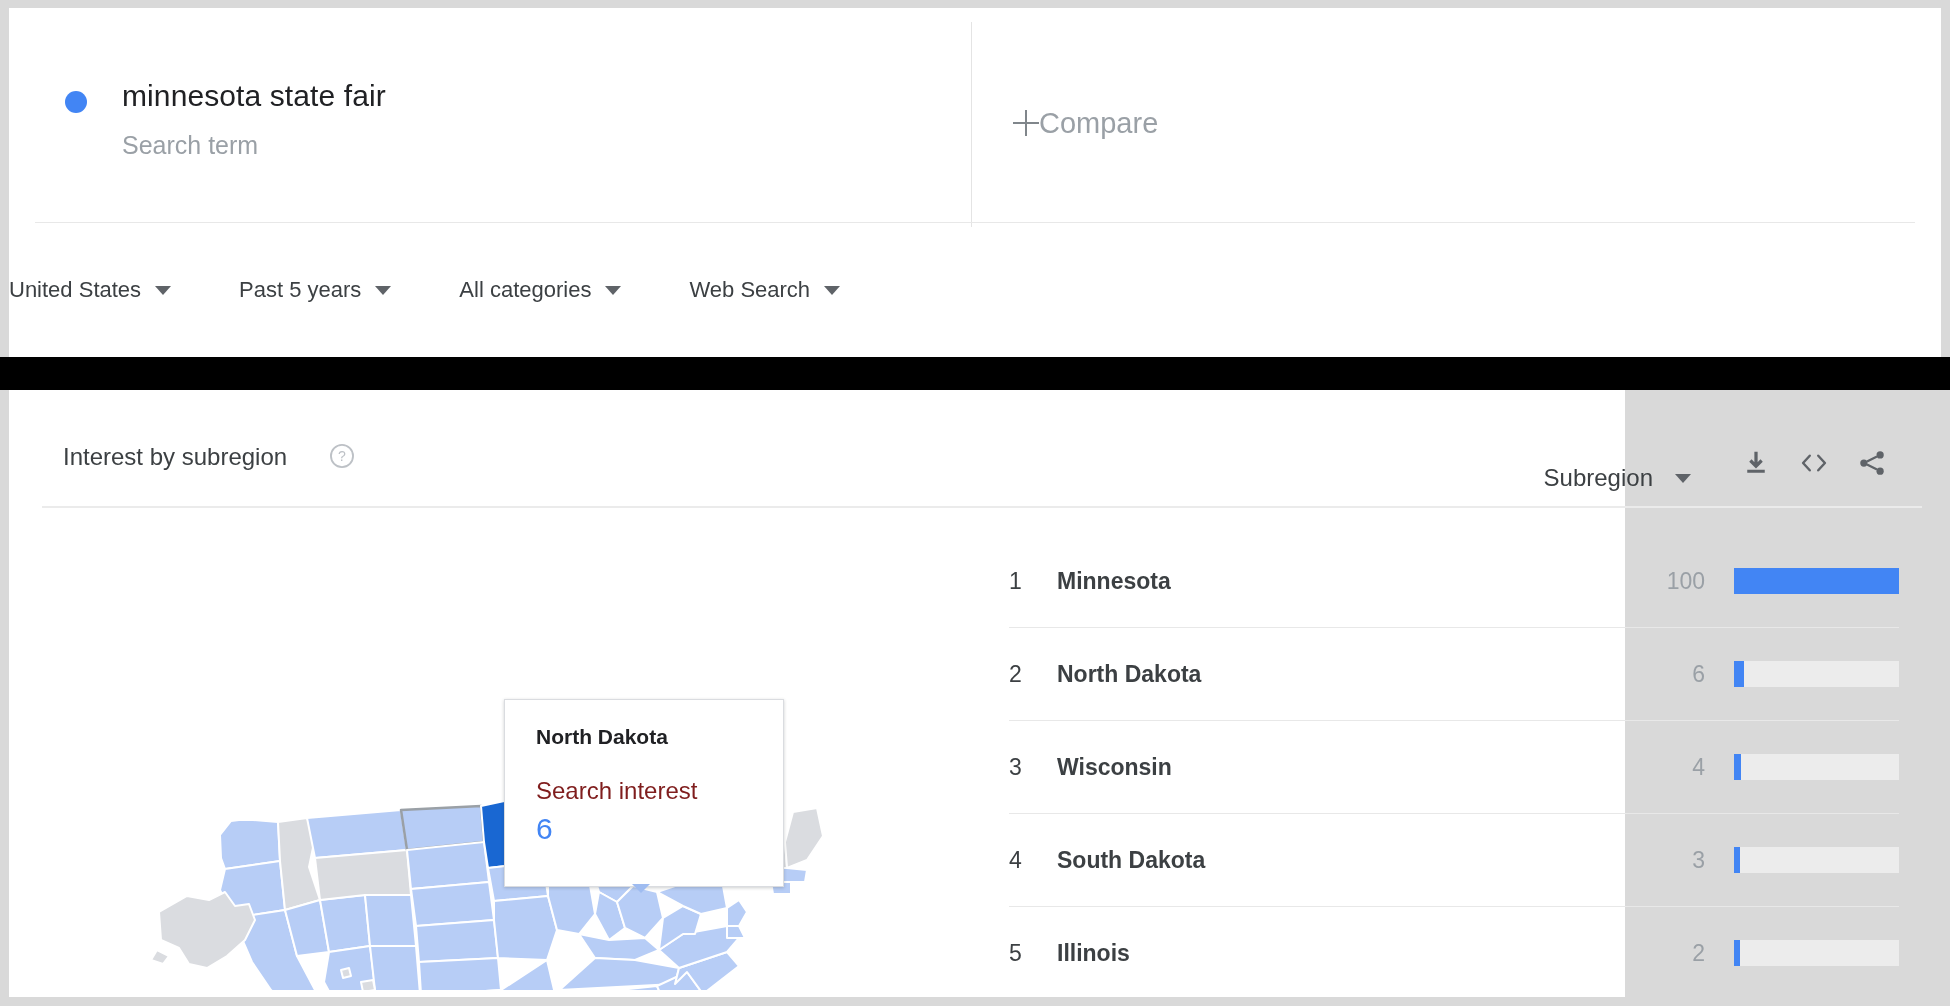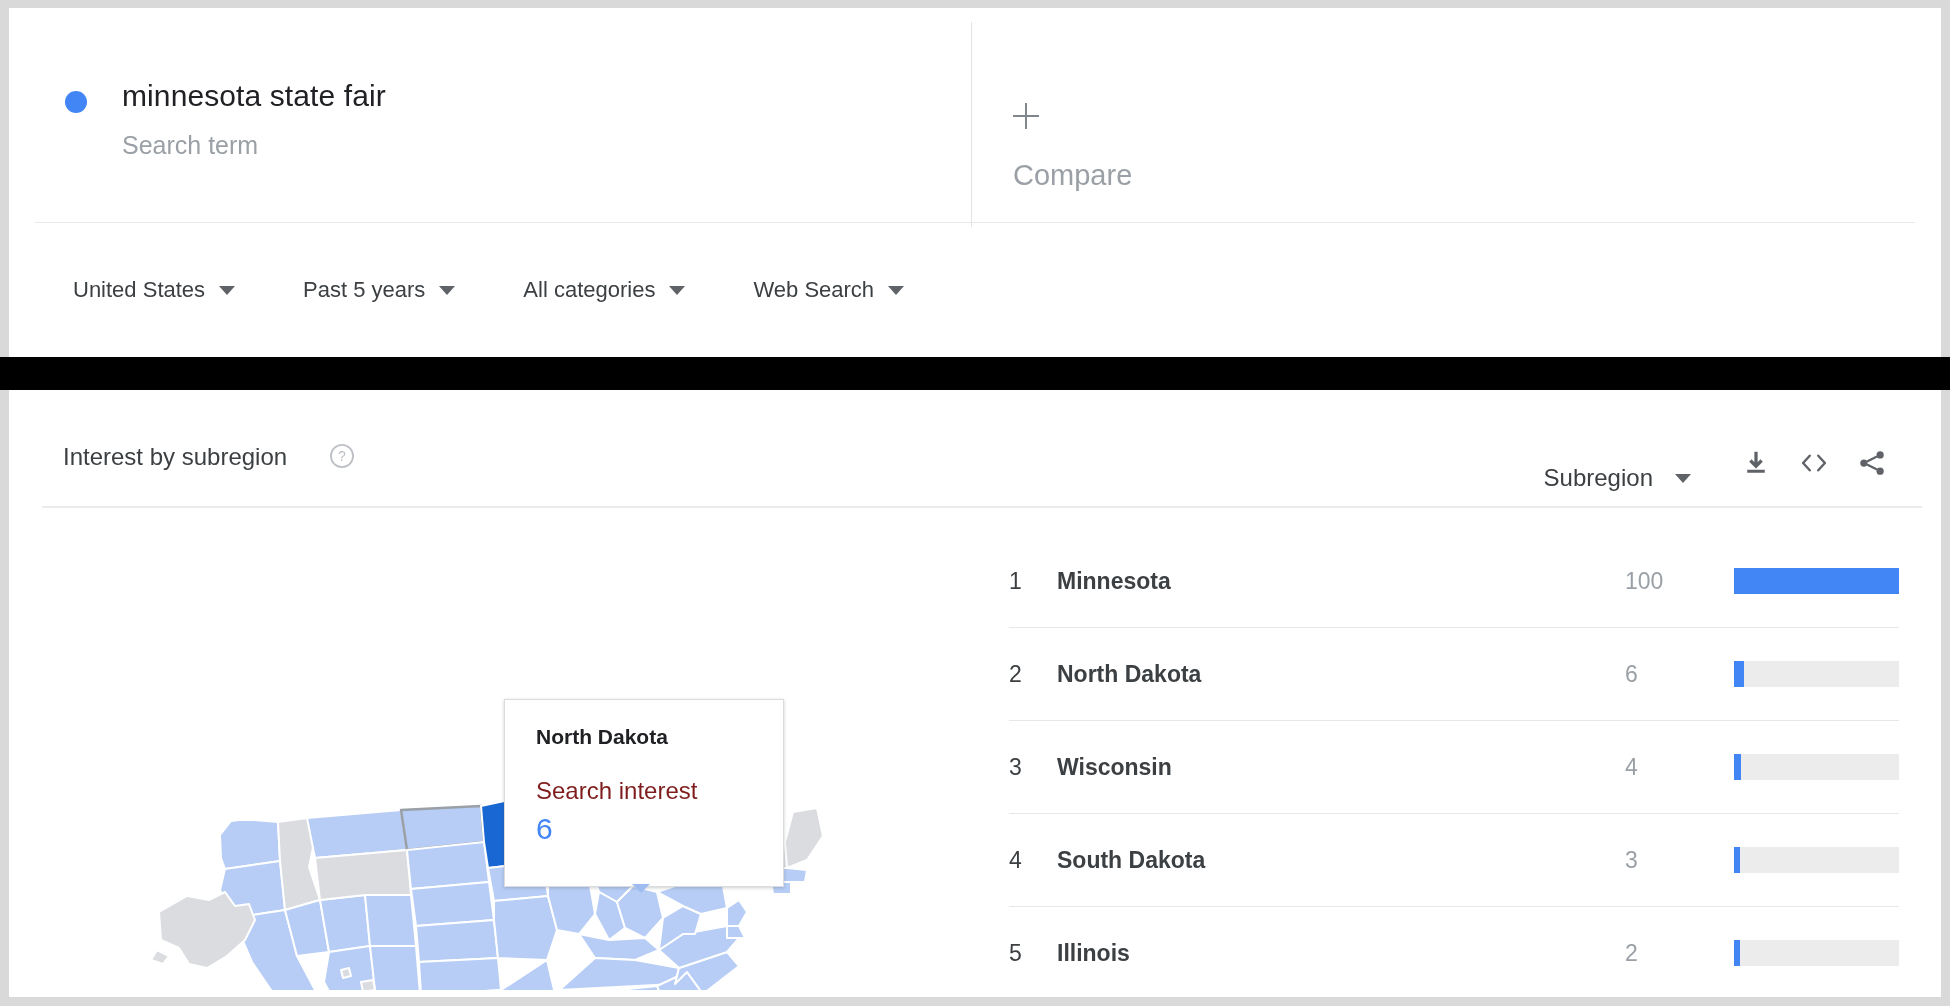--- a/index.html
+++ b/index.html
@@ -71,24 +71,22 @@
     font-size: 25px;
     color: #9aa0a6;
     white-space: nowrap;
   }
   .compare {
     position: absolute;
     left: 1004px;
     top: 95px;
     height: 40px;
     display: flex;
-    align-items: flex-start;
-    gap: 30px;
+    align-items: center;
     cursor: pointer;
-    flex-direction: column;
   }
   .plus-icon {
     position: relative;
     width: 26px;
     height: 26px;
     flex: none;
   }
   .plus-icon::before, .plus-icon::after {
     content: "";
     position: absolute;
@@ -110,21 +108,20 @@
     height: 1px;
     background: #e8e8e8;
   }
   .filters {
     position: absolute;
     left: 0;
     top: 215px;
     height: 134px;
     display: flex;
     align-items: center;
-    padding-left: 64px;
     gap: 0;
   }
   .filter {
     display: flex;
     align-items: center;
     gap: 14px;
     margin-right: 68px;
     cursor: pointer;
   }
   .filter-label {
@@ -148,21 +145,21 @@
     width: 1950px;
     height: 33px;
     background: #000000;
   }
 
   
   .bottom-card {
     position: absolute;
     left: 9px;
     top: 390px;
-    width: 1932px;
+    width: 1616px;
     height: 607px;
     background: #ffffff;
   }
   .panel-head {
     position: absolute;
     left: 0; top: 0;
     width: 1932px;
     height: 116px;
   }
   .panel-title {
@@ -298,20 +295,21 @@
   }
   .rank-name {
     font-size: 23px;
     color: #3c4043;
     flex: 1 1 auto;
     white-space: nowrap;
     font-weight: bold;
   }
   .rank-value {
     width: 80px;
+    text-align: right;
     font-size: 23px;
     color: #9aa0a6;
     flex: none;
     margin-right: 29px;
   }
   .rank-bar-track {
     position: relative;
     width: 165px;
     height: 26px;
     background: #ececec;

